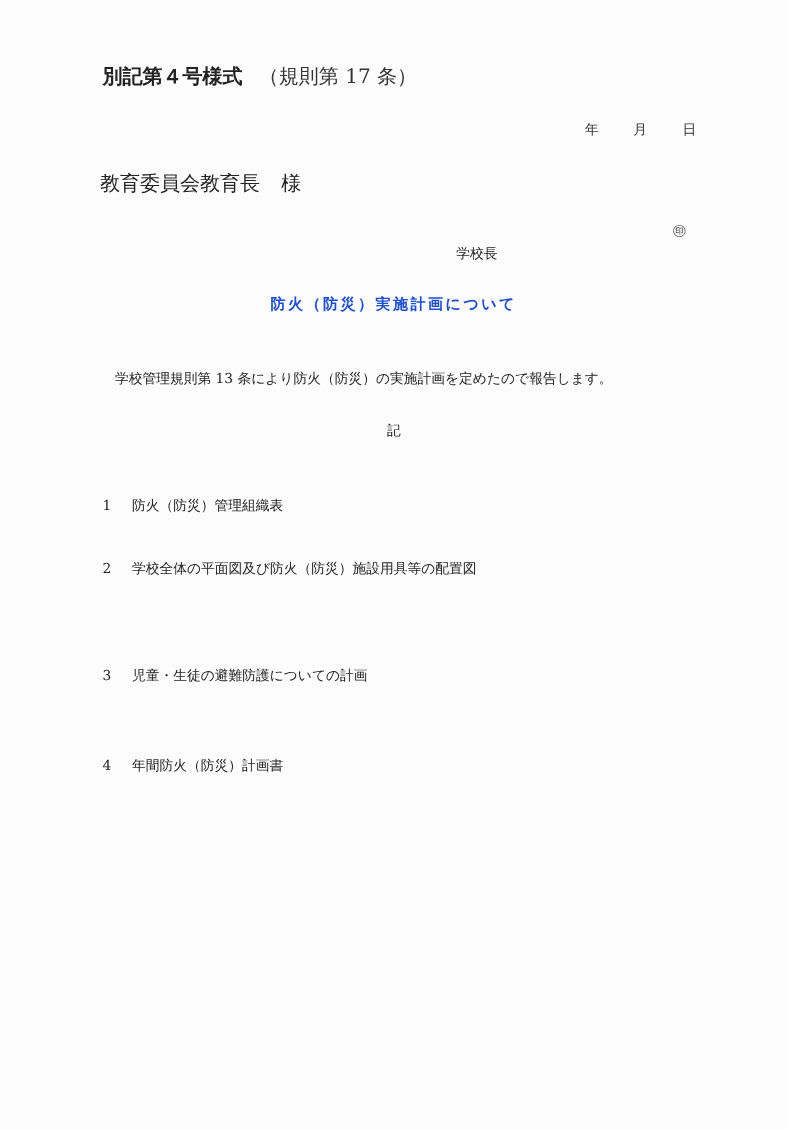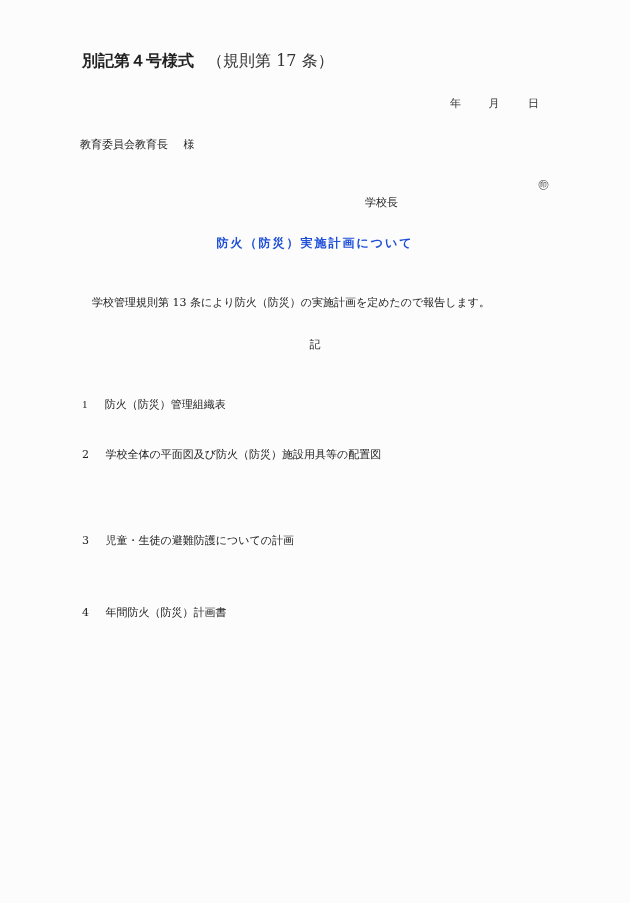--- a/index.html
+++ b/index.html
@@ -26,34 +26,34 @@
       font-size: 16px;
     }
     .form-no .main {
       font-weight: bold;
     }
     .form-no .sub {
       margin-left: 8px;
       color: #333333;
     }
     .date-line {
-      left: 450px;
+      left: 468px;
       top: 98px;
       font-size: 11px;
       color: #333333;
     }
     .date-line span {
       display: inline-block;
     }
     .date-line .u-month { margin-left: 24px; }
     .date-line .u-day { margin-left: 25px; }
     .addressee {
       left: 80px;
       top: 139px;
-      font-size: 11px;
+      font-size: 16px;
     }
     .addressee .honorific { margin-left: 12px; }
     .principal {
       left: 365px;
       top: 197px;
       font-size: 11px;
     }
     .seal {
       left: 538px;
       top: 179px;
@@ -82,21 +82,21 @@
       font-size: 11px;
     }
     .item {
       left: 82px;
       font-size: 11px;
     }
     .item .num {
       display: inline-block;
       width: 20px;
     }
-    .item-1 { top: 399px; font-family: Liberation Serif, serif; }
+    .item-1 { top: 399px; }
     .item-2 { top: 449px; }
     .item-3 { top: 535px; }
     .item-4 { top: 579px; margin-top: 28px; }
   </style>
 </head>
 <body>
 
 <div class="abs form-no">
   <span class="main">別記第４号様式</span>
   <span class="sub">（規則第 17 条）</span>

